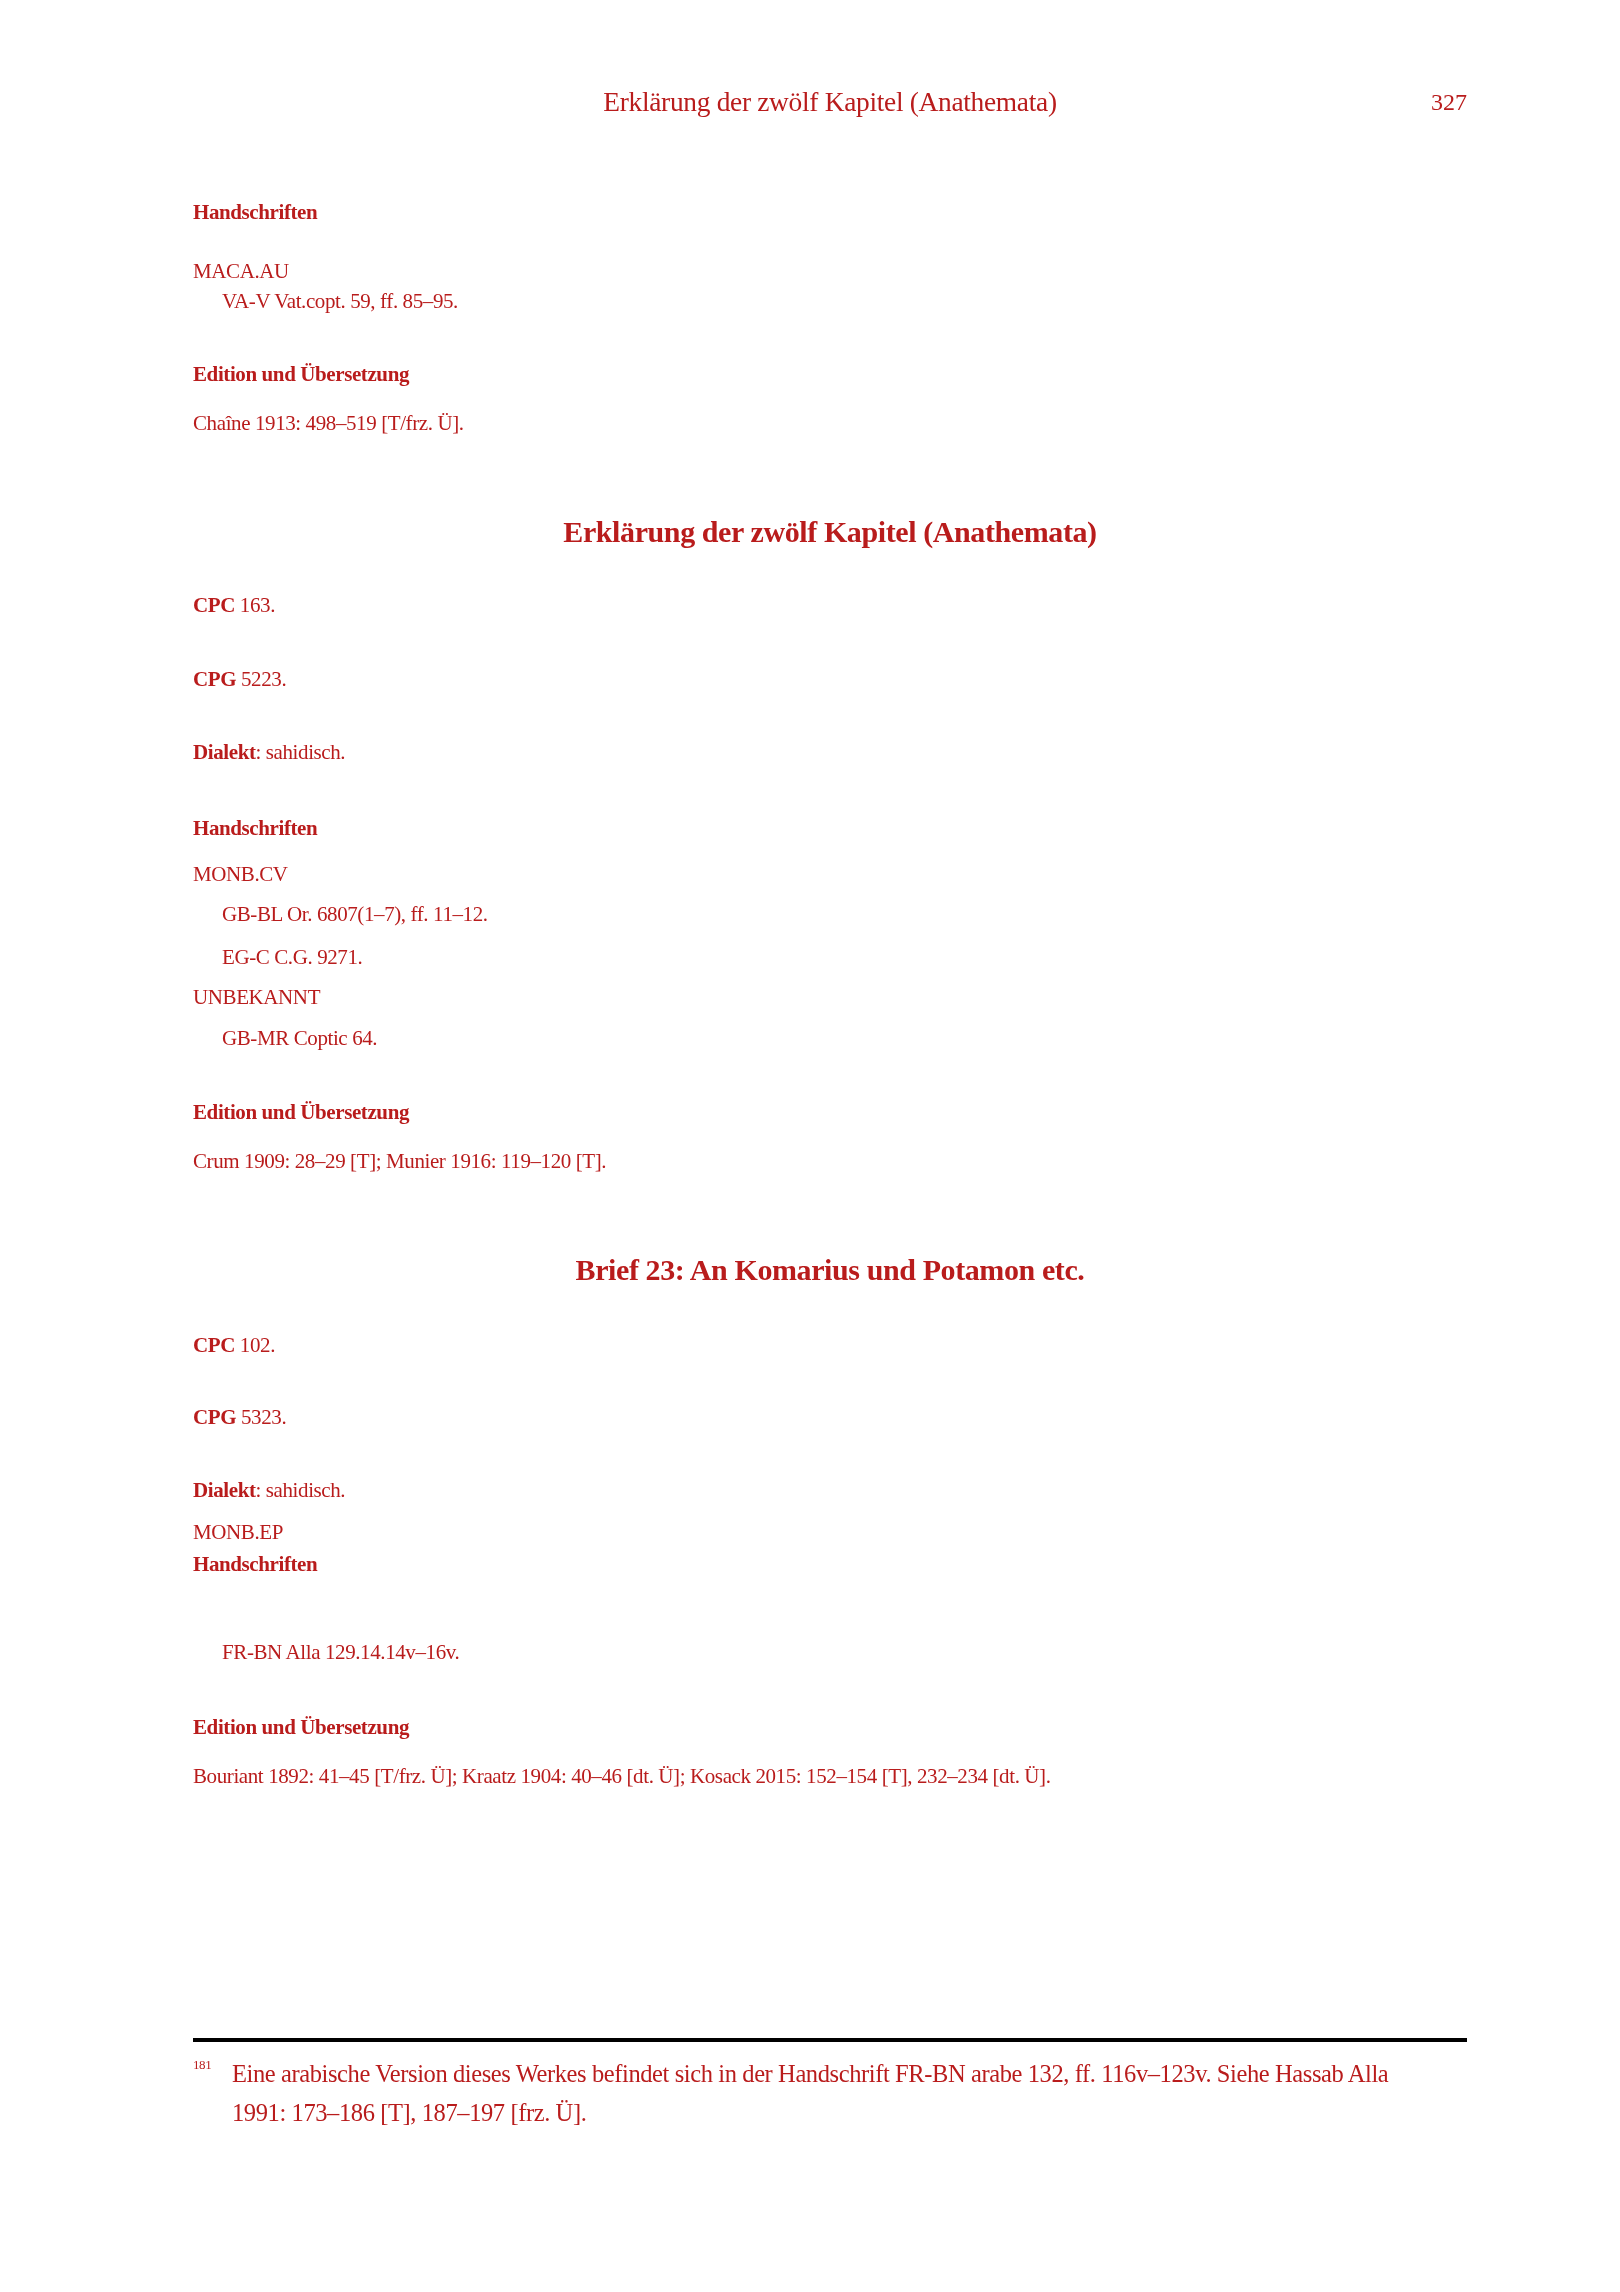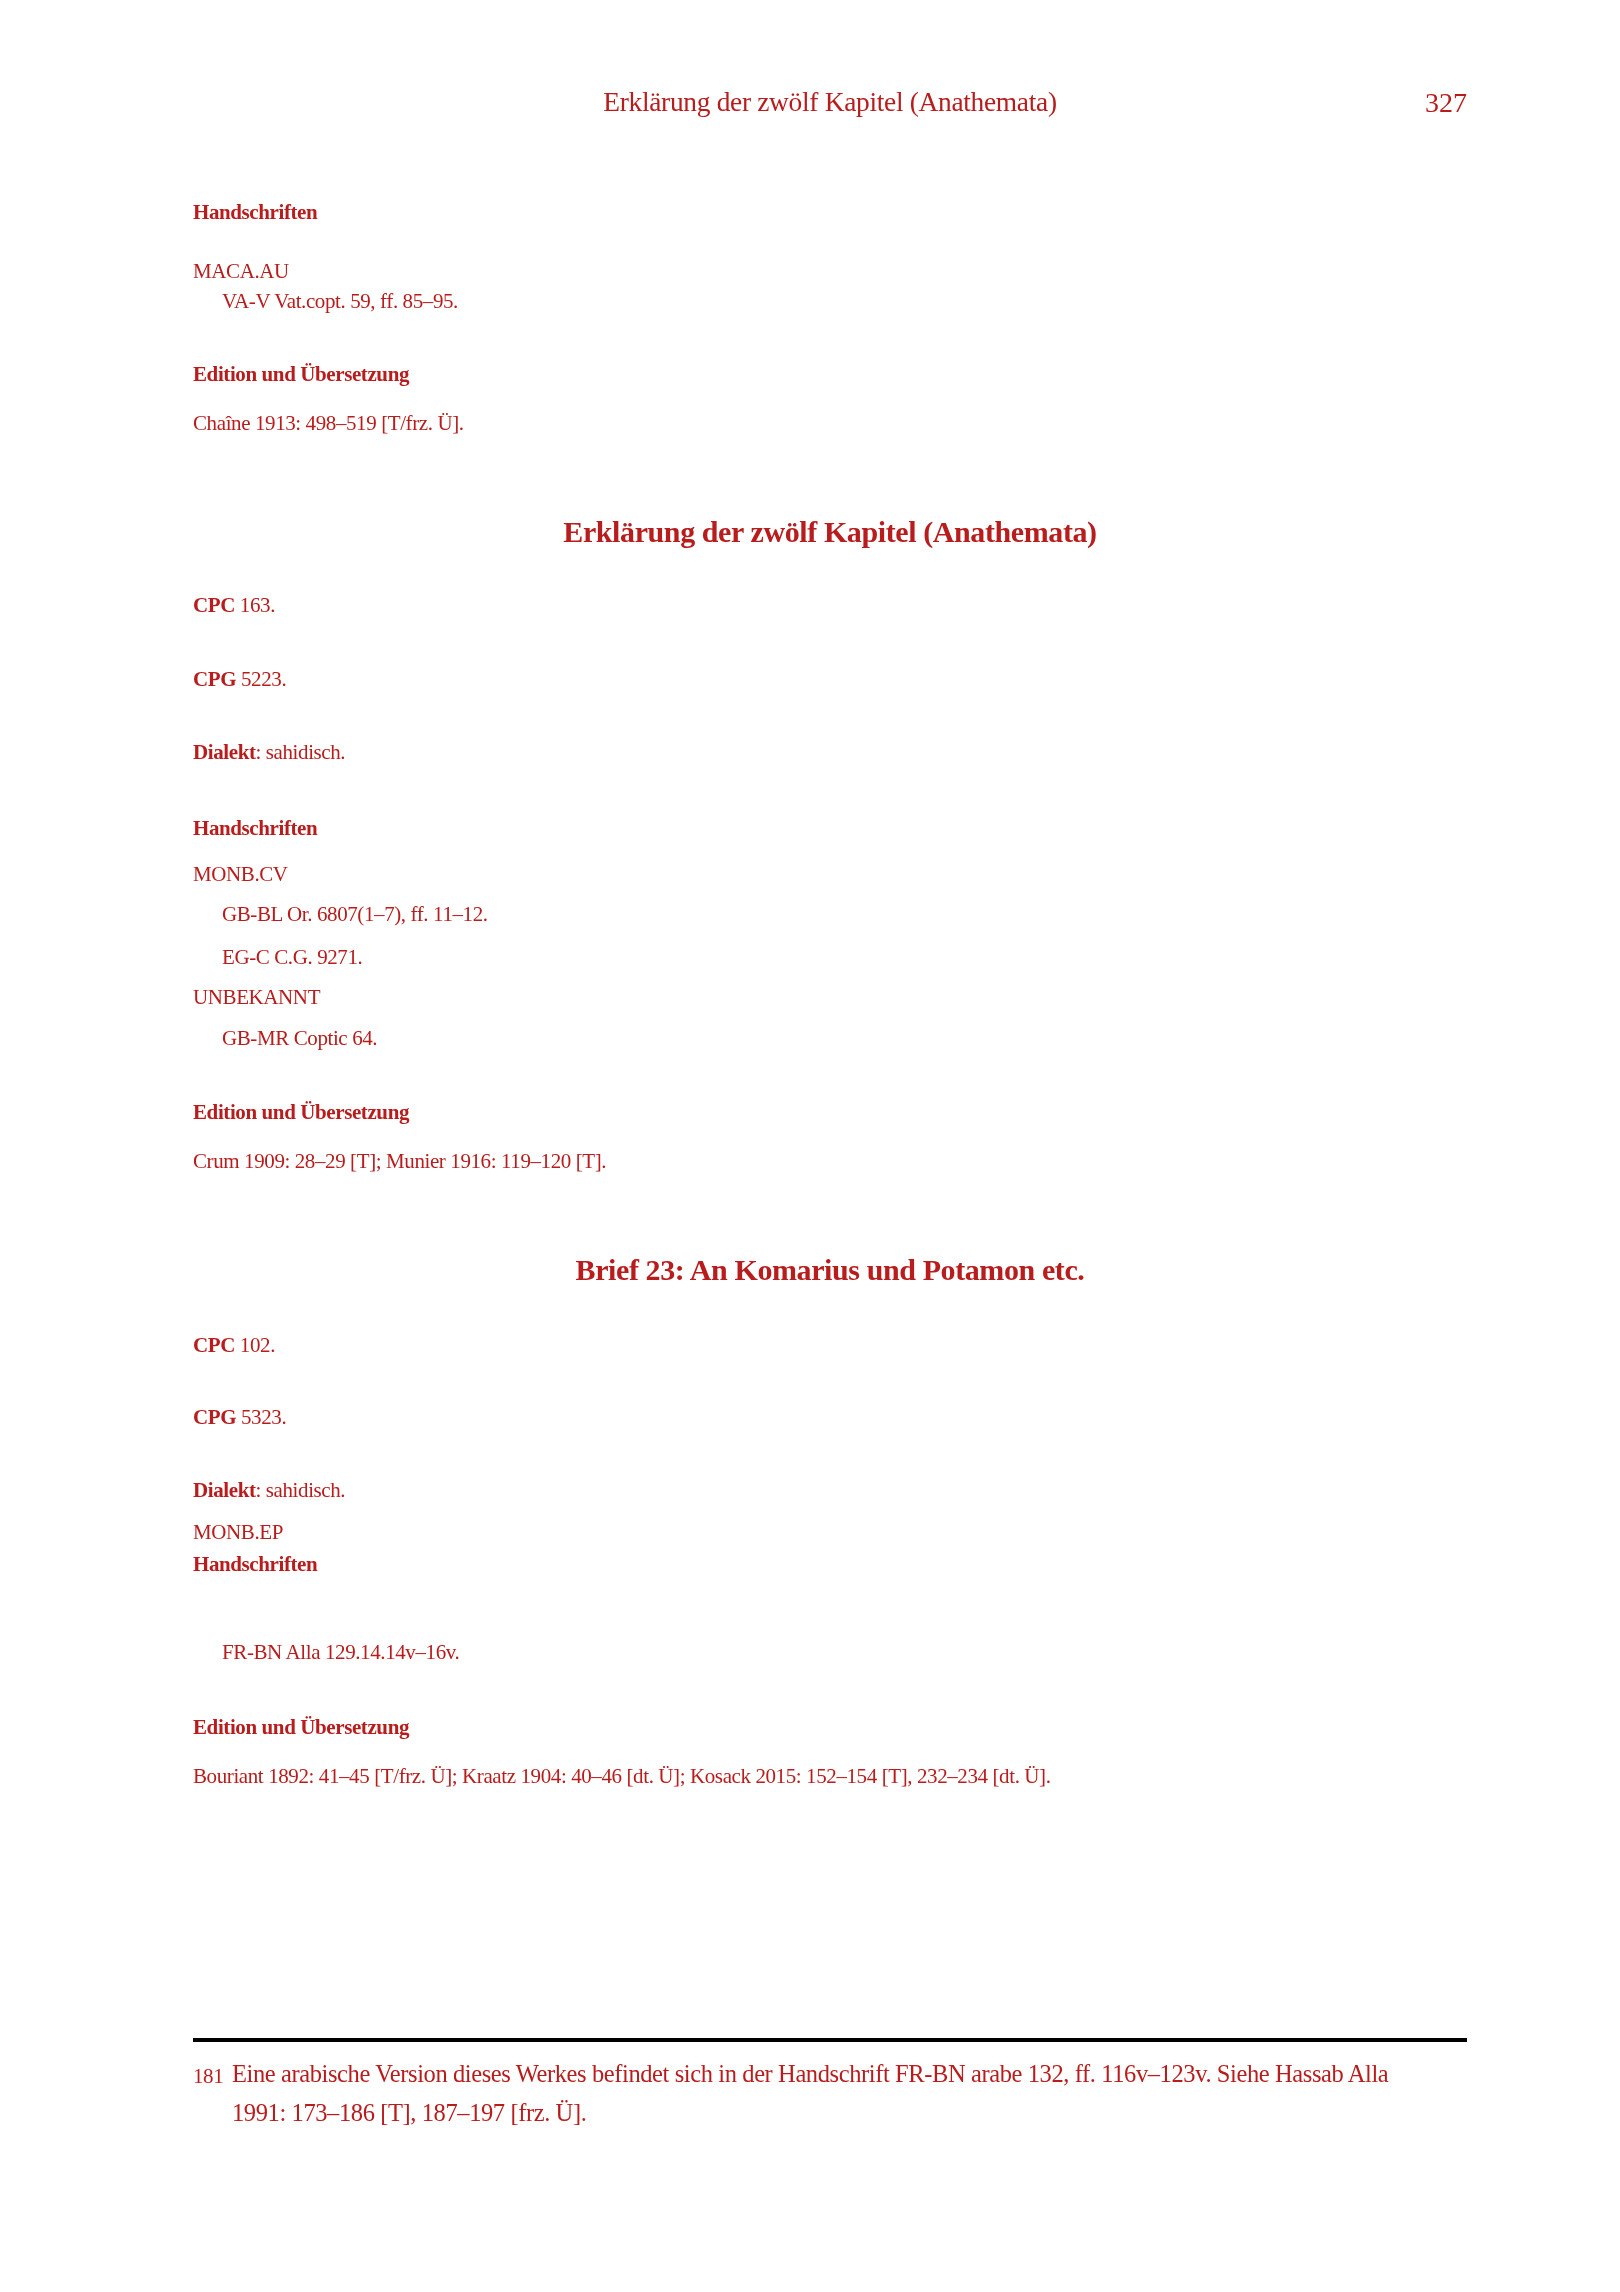--- a/index.html
+++ b/index.html
@@ -49,21 +49,21 @@
     width: 100%;
     text-align: center;
     font-size: 27.4px;
     line-height: 33px;
     letter-spacing: -0.3px;
   }
   .rh-num {
     position: absolute;
     top: 86px;
     right: 0;
-    font-size: 28px;
+    font-size: 24px;
     line-height: 33px;
   }
   
   .fn-rule {
     position: absolute;
     left: 0;
     top: 2038px;
     width: 1274px;
     height: 3.9px;
     background: #000000;
@@ -74,22 +74,22 @@
     top: 2054px;
     width: 1274px;
     padding-left: 39px;
     box-sizing: border-box;
     font-size: 24.5px;
     letter-spacing: -0.4px;
   }
   .fn-num {
     position: absolute;
     left: 0;
-    top: 14px;
-    font-size: 21px;
+    top: 2px;
+    font-size: 13px;
     line-height: 17.6px;
   }
   .fn-line {
     white-space: nowrap;
     line-height: 39px;
   }
 </style>
 </head>
 <body>
 

